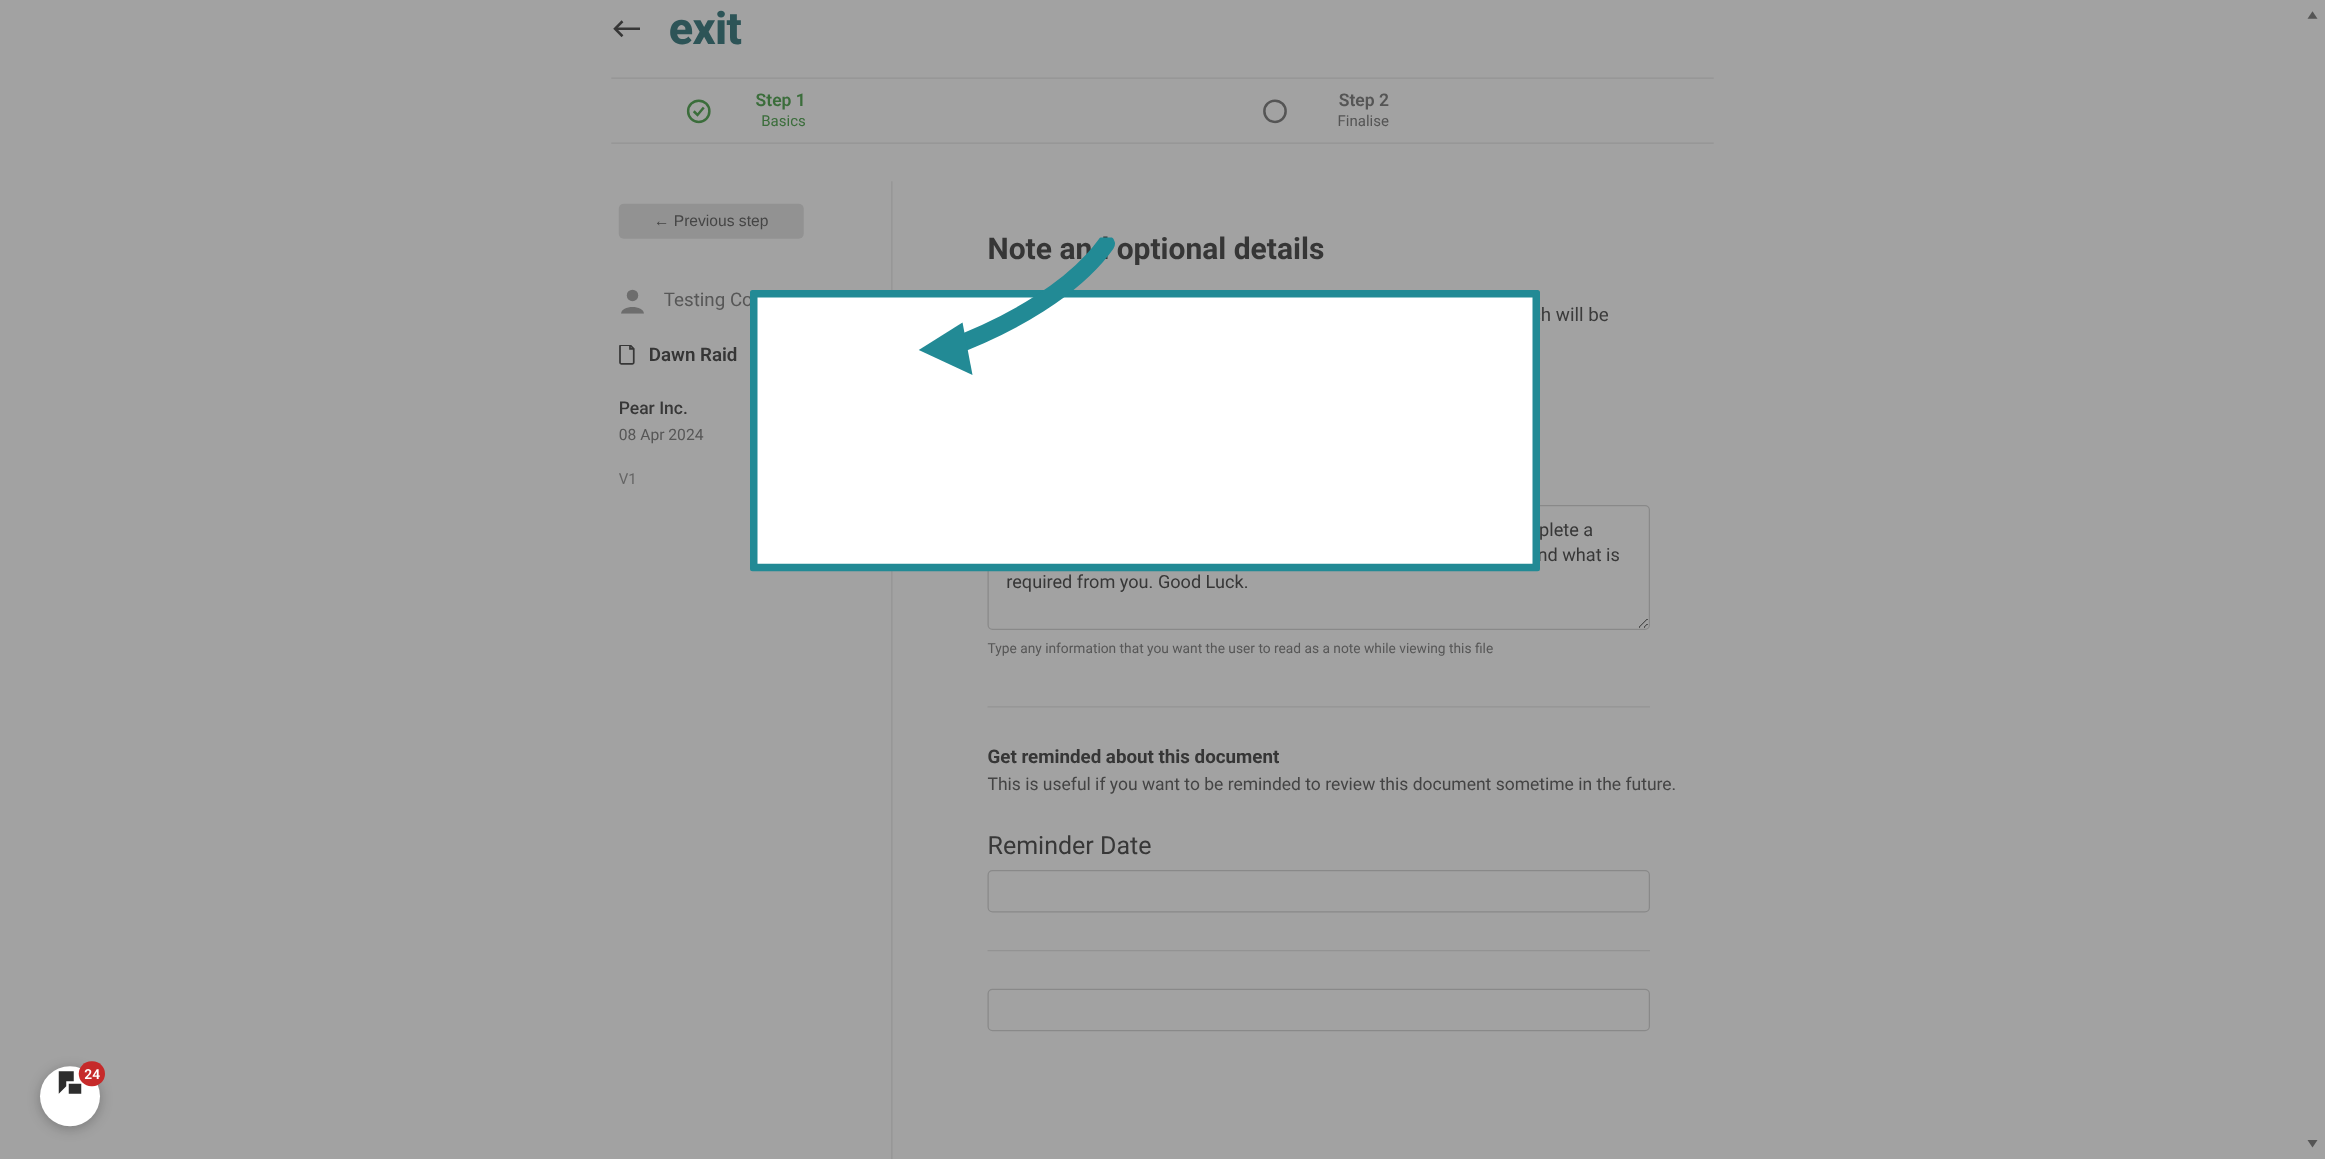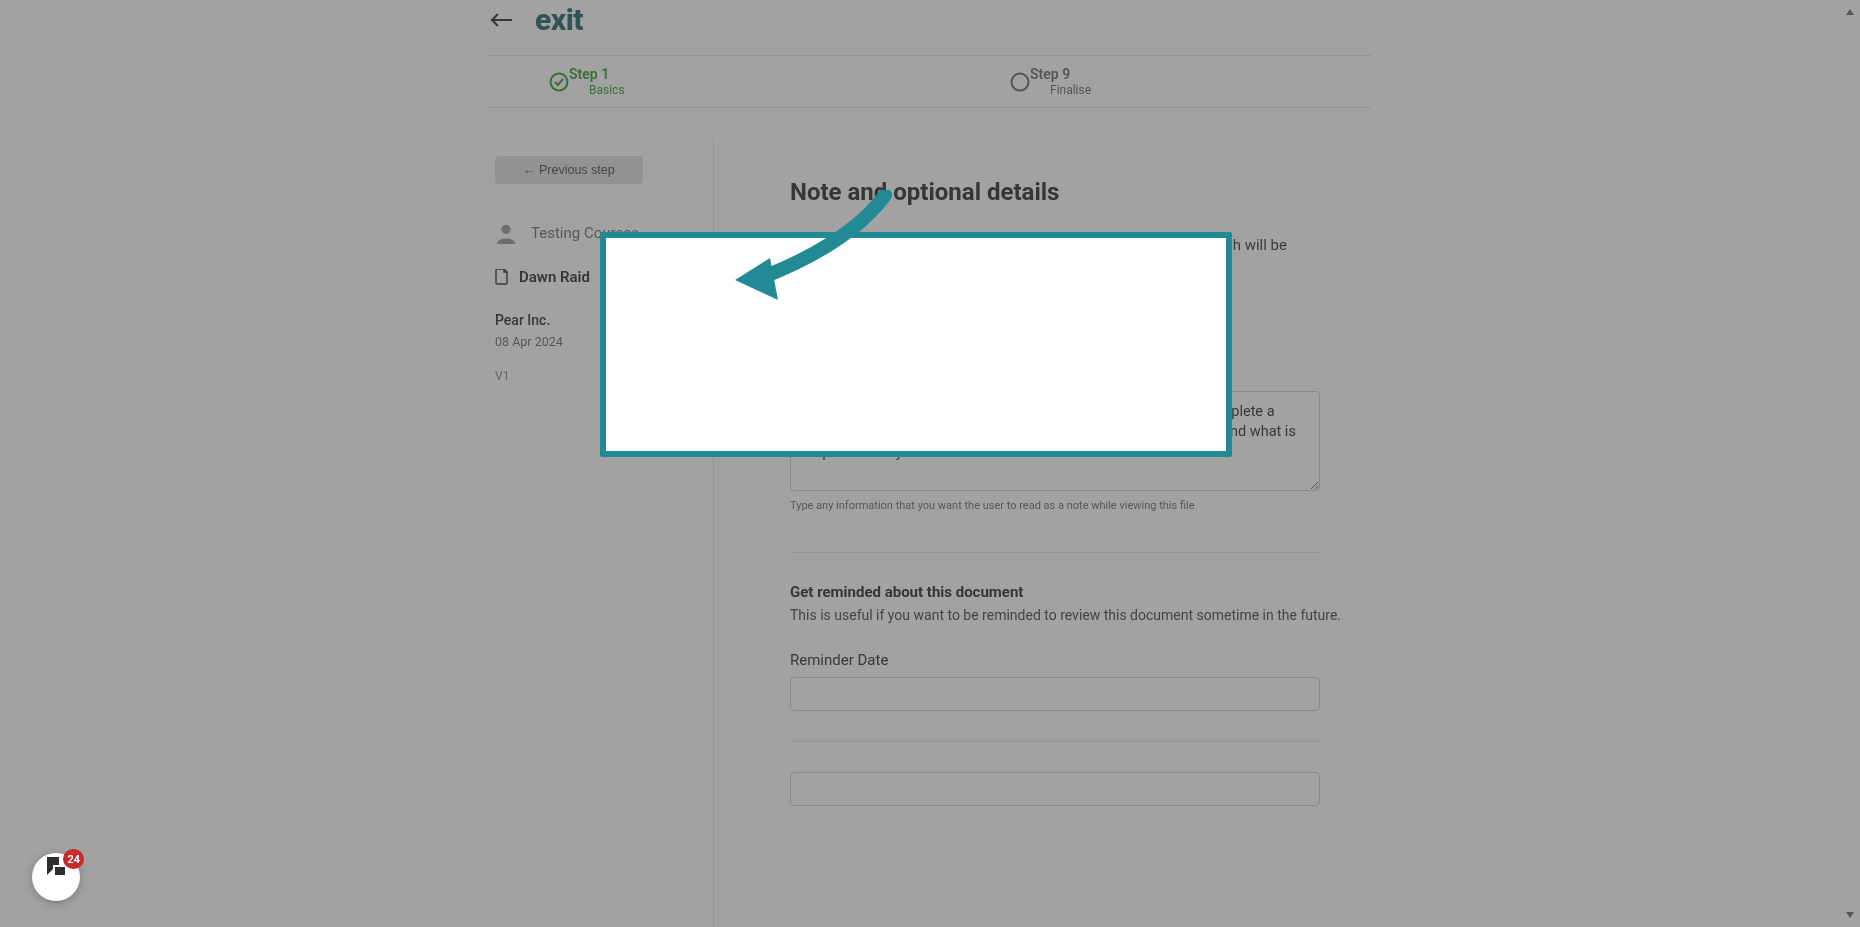--- a/index.html
+++ b/index.html
@@ -38,40 +38,41 @@
     width: 26px;
     height: 26px;
     display: flex;
     align-items: center;
     justify-content: center;
     margin-right: 20px;
     cursor: pointer;
   }
   .back-arrow svg { display: block; }
   .logo-exit {
-    font-size: 30px;
+    font-size: 36px;
     font-weight: 800;
     color: #1f6a6f;
     letter-spacing: -0.5px;
     text-align: right;
   }
 
   
   .stepper {
     display: flex;
     border-top: 1px solid #e3e3e3;
     border-bottom: 1px solid #e3e3e3;
     padding: 10px 0;
   }
   .step {
     flex: 1;
     display: flex;
     align-items: center;
-    gap: 0;
+    gap: 20px;
     padding-left: 60px;
+    text-align: right;
   }
   .step:last-child { padding-left: 100px; }
   .step-icon {
     width: 20px;
     height: 20px;
     display: flex;
     align-items: center;
     justify-content: center;
     flex-shrink: 0;
   }
@@ -175,21 +176,21 @@
   }
   .checkbox-row input[type="checkbox"] {
     width: 13px; height: 13px;
     accent-color: #555;
   }
   .checkbox-row label {
     font-size: 15px;
     color: #333;
   }
   .field-label {
-    font-size: 15px;
+    font-size: 20px;
     color: #333;
     display: block;
     margin-bottom: 8px;
   }
   .note-textarea {
     width: 530px;
     height: 100px;
     border: 1px solid #cfcfcf;
     border-radius: 4px;
     padding: 10px 14px;
@@ -337,21 +338,21 @@
           <span class="step-sub">Basics</span>
         </div>
       </div>
       <div class="step pending">
         <div class="step-icon">
           <svg width="20" height="20" viewBox="0 0 20 20">
             <circle cx="10" cy="10" r="8.5" fill="none" stroke="#6b6b6b" stroke-width="2"></circle>
           </svg>
         </div>
         <div class="step-texts">
-          <span class="step-title">Step 9</span>
+          <span class="step-title">Step 2</span>
           <span class="step-sub">Finalise</span>
         </div>
       </div>
     </div>
 
     <div class="body-row">
 
       <aside class="sidebar">
         <button class="btn-prev">← Previous step</button>
         <div class="sb-spacer"></div>

